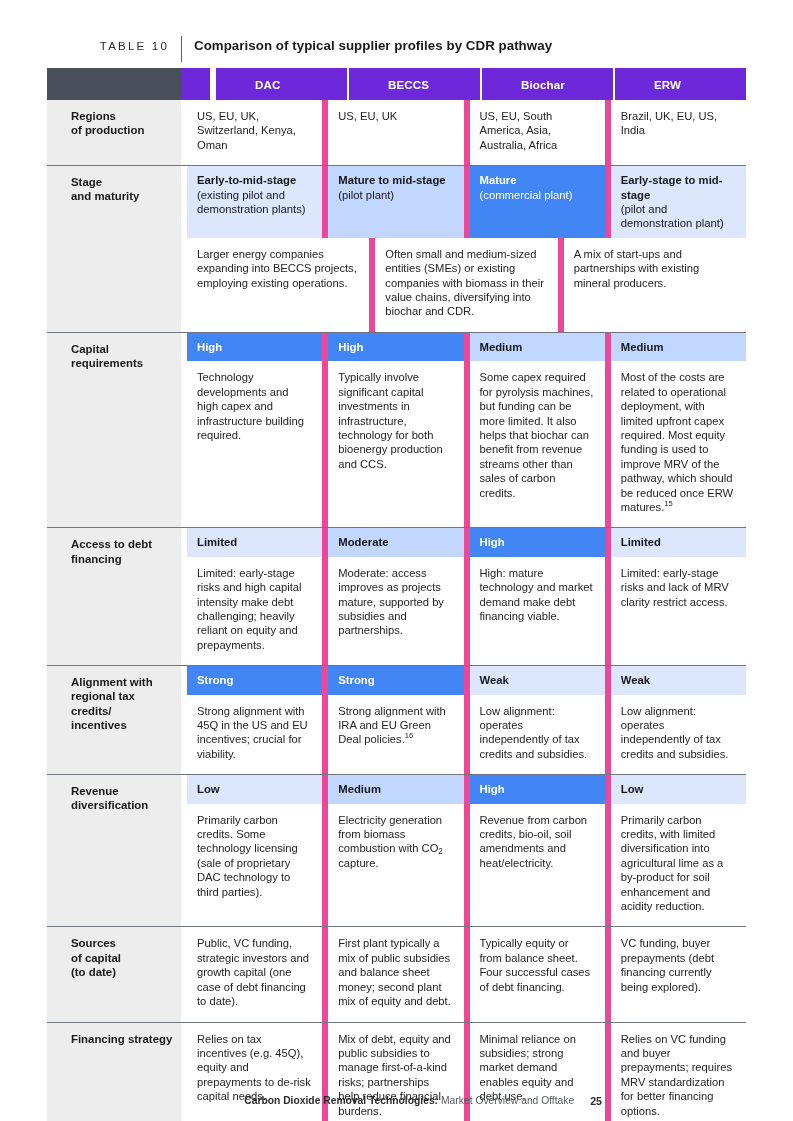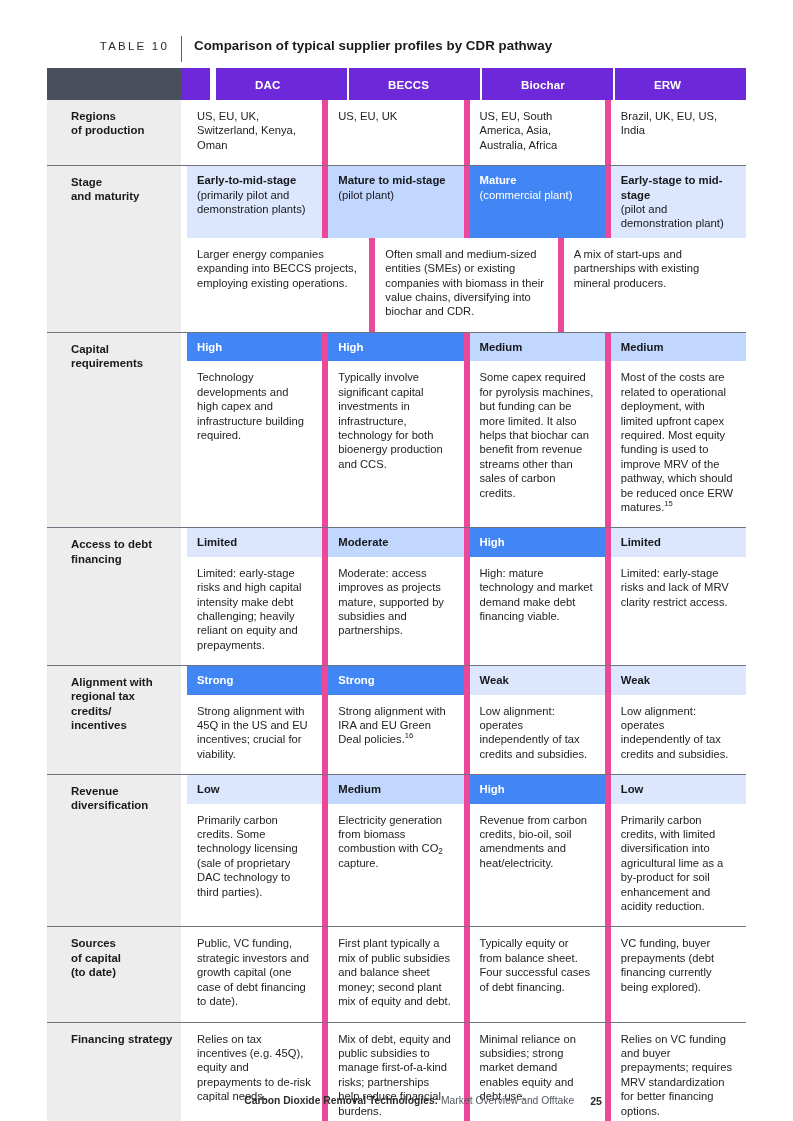--- a/index.html
+++ b/index.html
@@ -211,21 +211,21 @@
               <div class="cell">US, EU, South America, Asia, Australia, Africa</div>
               <div class="cell">Brazil, UK, EU, US, India</div>
             </div>
           </div>
         </div>
         <div class="row">
           <div class="lbl">Stage<br>and maturity</div>
           <div class="gutter"></div>
           <div class="body">
             <div class="band rating">
-              <div class="cell t-pale"><span>Early-to-mid-stage</span><span class="sub">(primarily pilot and demonstration plants)</span></div>
+              <div class="cell t-pale"><span>Early-to-mid-stage</span><span class="sub">(existing pilot and demonstration plants)</span></div>
               <div class="cell t-light"><span>Mature to mid-stage</span><span class="sub">(pilot plant)</span></div>
               <div class="cell t-strong"><span>Mature</span><span class="sub">(commercial plant)</span></div>
               <div class="cell t-pale"><span>Early-stage to mid-stage</span><span class="sub">(pilot and demonstration plant)</span></div>
             </div>
             <div class="band text">
               <div class="cell">Larger energy companies expanding into BECCS projects, employing existing operations.</div>
               <div class="cell">Often small and medium-sized entities (SMEs) or existing companies with biomass in their value chains, diversifying into biochar and CDR.</div>
               <div class="cell">A mix of start-ups and partnerships with existing mineral producers.</div>
             </div>
           </div>

